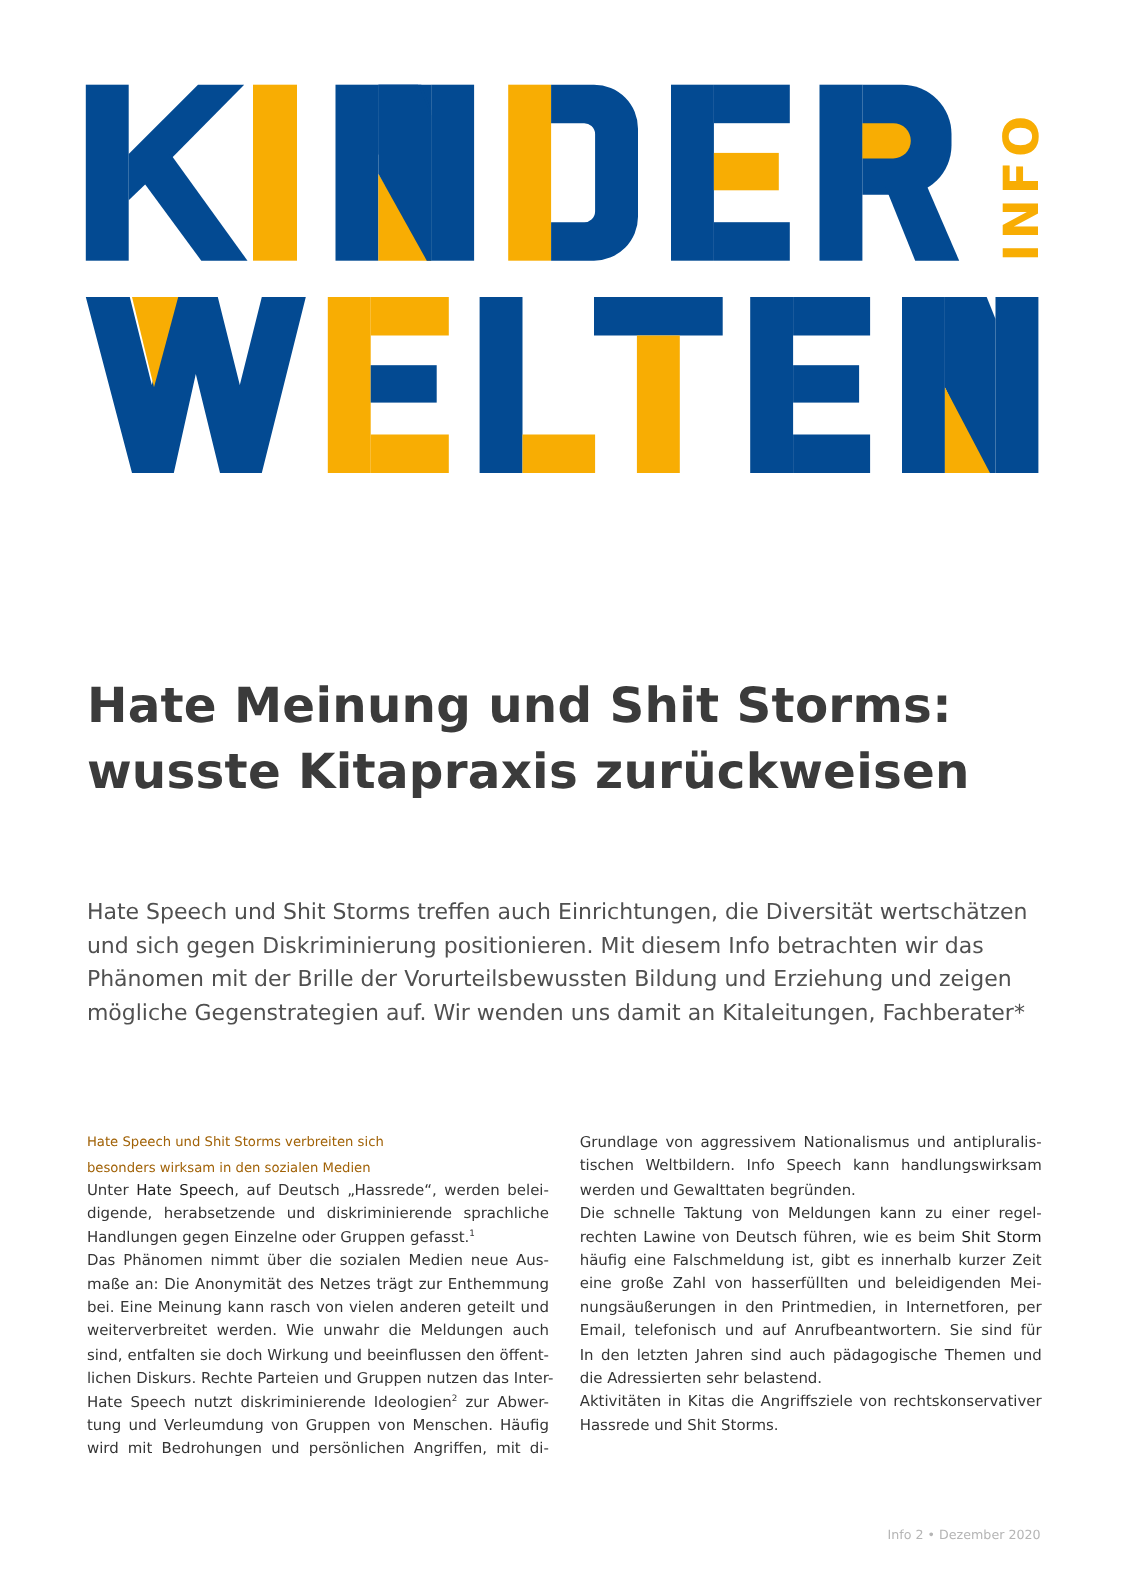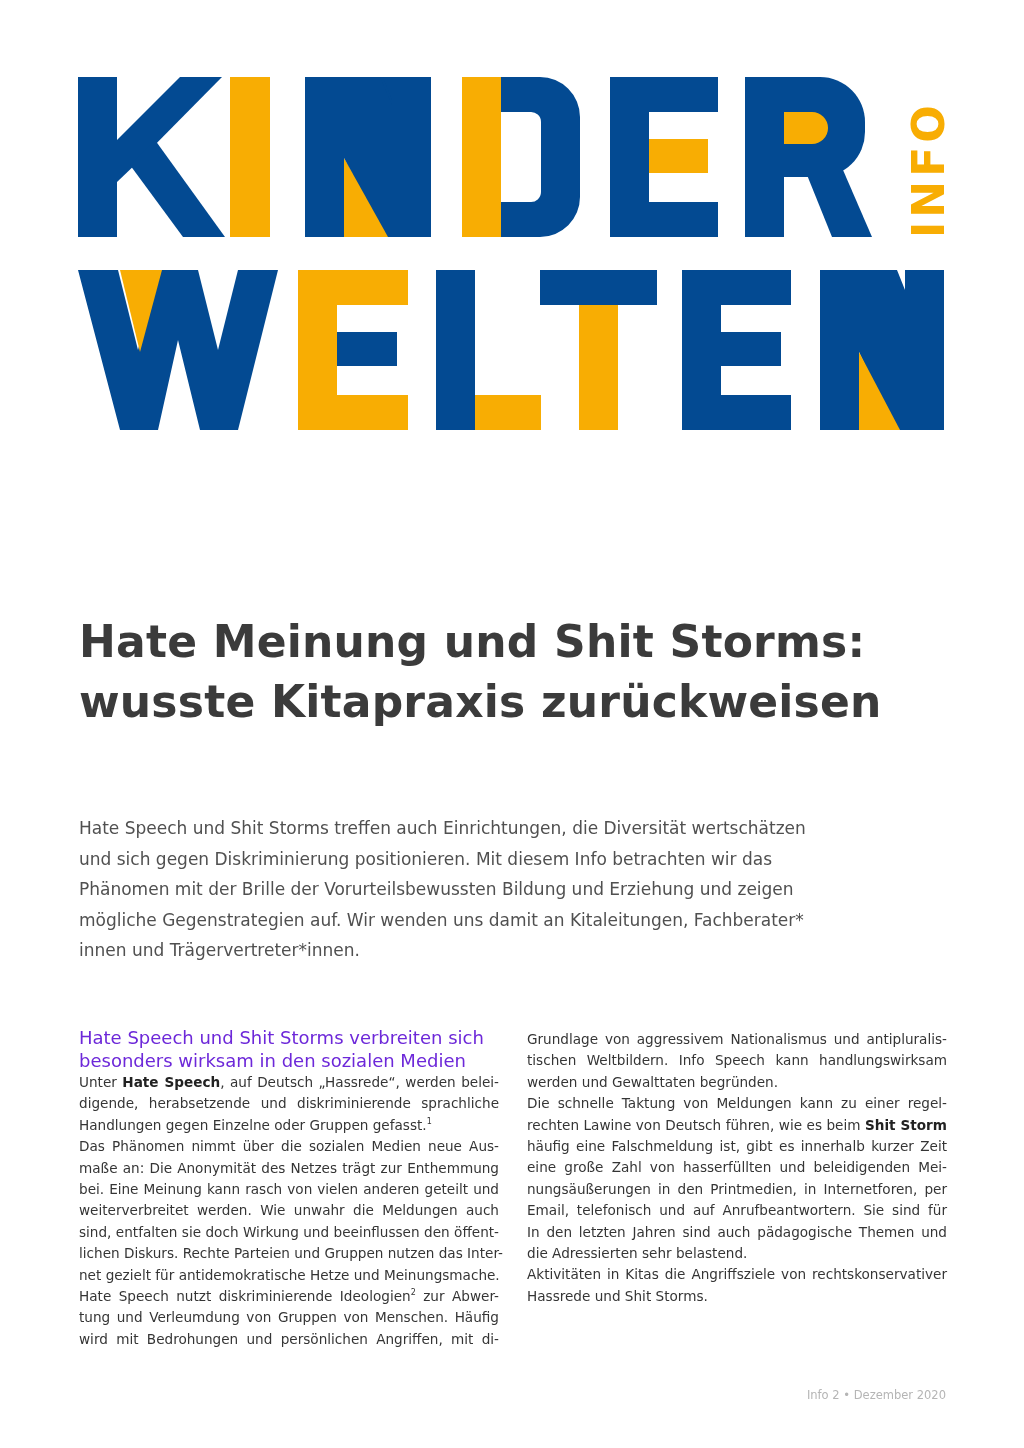--- a/index.html
+++ b/index.html
@@ -1,28 +1,28 @@
 <!DOCTYPE html>
 <html><head>
 <meta charset="utf-8">
 <style>
   html, body { margin: 0; padding: 0; background: #ffffff; }
   body { width: 1024px; height: 1448px; position: relative; overflow: hidden; font-family: "DejaVu Sans", sans-serif; color: #3a3a3a; }
   .logo { position: absolute; left: 0; top: 0; width: 1024px; height: 460px; }
   .title { position: absolute; left: 79px; top: 612px; width: 900px; margin: 0; font-family: "DejaVu Sans", sans-serif; font-weight: bold; font-size: 44px; line-height: 60px; color: #3b3b3b; letter-spacing: 0.2px; }
   .title span { display: block; white-space: nowrap; }
-  .intro { position: absolute; left: 79px; top: 813px; width: 880px; margin: 0; font-family: "DejaVu Sans", sans-serif; font-size: 17px; line-height: 30.5px; color: #505050; }
+  .intro { position: absolute; left: 79px; top: 813px; width: 880px; margin: 0; font-family: "DejaVu Sans", sans-serif; font-size: 20px; line-height: 30.5px; color: #505050; }
   .intro span { display: block; white-space: nowrap; }
   .col { position: absolute; top: 1027px; width: 420px; font-family: "DejaVu Sans", sans-serif; font-size: 13.6px; line-height: 21.4px; color: #353535; }
   .col-left { left: 79px; }
   .col-right { left: 527px; top: 1029px; }
-  .col h2 { margin: 0; font-size: 18px; line-height: 22.5px; font-weight: normal; color: #6d28d9; white-space: nowrap; }
+  .col h2 { margin: 0; font-size: 12px; line-height: 22.5px; font-weight: normal; color: #a16207; white-space: nowrap; }
   .line { display: block; white-space: nowrap; text-align: justify; text-align-last: justify; }
   .line.last { text-align-last: left; }
-  .col b { font-weight: bold; color: #222; }
+  .col b { font-weight: normal; color: #222; }
   sup { font-size: 8px; line-height: 0; }
   .footer { position: absolute; left: 780px; top: 1388px; width: 166px; text-align: right; font-family: "DejaVu Sans", sans-serif; font-size: 11.5px; color: #b5b5b5; white-space: nowrap; }
 </style>
 </head>
 <body>
 
 <svg class="logo" viewBox="0 0 1024 460" xmlns="http://www.w3.org/2000/svg">
   <title>KINDER</title>
 
   <g>
@@ -106,38 +106,36 @@
 <h1 class="title">
   <span>Hate Meinung und Shit Storms:</span>
   <span>wusste Kitapraxis zurückweisen</span>
 </h1>
 
 <p class="intro">
   <span>Hate Speech und Shit Storms treffen auch Einrichtungen, die Diversität wertschätzen</span>
   <span>und sich gegen Diskriminierung positionieren. Mit diesem Info betrachten wir das</span>
   <span>Phänomen mit der Brille der Vorurteilsbewussten Bildung und Erziehung und zeigen</span>
   <span>mögliche Gegenstrategien auf. Wir wenden uns damit an Kitaleitungen, Fachberater*</span>
-  <span>innen und Trägervertreter*innen.</span>
 </p>
 
 <div class="col col-left">
   <h2>
     <span class="line last">Hate Speech und Shit Storms verbreiten sich</span>
     <span class="line last">besonders wirksam in den sozialen Medien</span>
   </h2>
   <span class="line"><span>Unter </span><b>Hate Speech</b><span>, auf Deutsch „Hassrede“, werden belei-</span></span>
   <span class="line">digende, herabsetzende und diskriminierende sprachliche</span>
   <span class="line last"><span>Handlungen gegen Einzelne oder Gruppen gefasst.</span><sup>1</sup></span>
   <span class="line">Das Phänomen nimmt über die sozialen Medien neue Aus-</span>
   <span class="line">maße an: Die Anonymität des Netzes trägt zur Enthemmung</span>
   <span class="line">bei. Eine Meinung kann rasch von vielen anderen geteilt und</span>
   <span class="line">weiterverbreitet werden. Wie unwahr die Meldungen auch</span>
   <span class="line">sind, entfalten sie doch Wirkung und beeinflussen den öffent-</span>
   <span class="line">lichen Diskurs. Rechte Parteien und Gruppen nutzen das Inter-</span>
-  <span class="line">net gezielt für antidemokratische Hetze und Meinungsmache.</span>
   <span class="line"><span>Hate Speech nutzt diskriminierende Ideologien</span><sup>2</sup><span> zur Abwer-</span></span>
   <span class="line">tung und Verleumdung von Gruppen von Menschen. Häufig</span>
   <span class="line">wird mit Bedrohungen und persönlichen Angriffen, mit di-</span>
 </div>
 
 <div class="col col-right">
   <span class="line">Grundlage von aggressivem Nationalismus und antipluralis-</span>
   <span class="line">tischen Weltbildern. Info Speech kann handlungswirksam</span>
   <span class="line last">werden und Gewalttaten begründen.</span>
   <span class="line">Die schnelle Taktung von Meldungen kann zu einer regel-</span>

